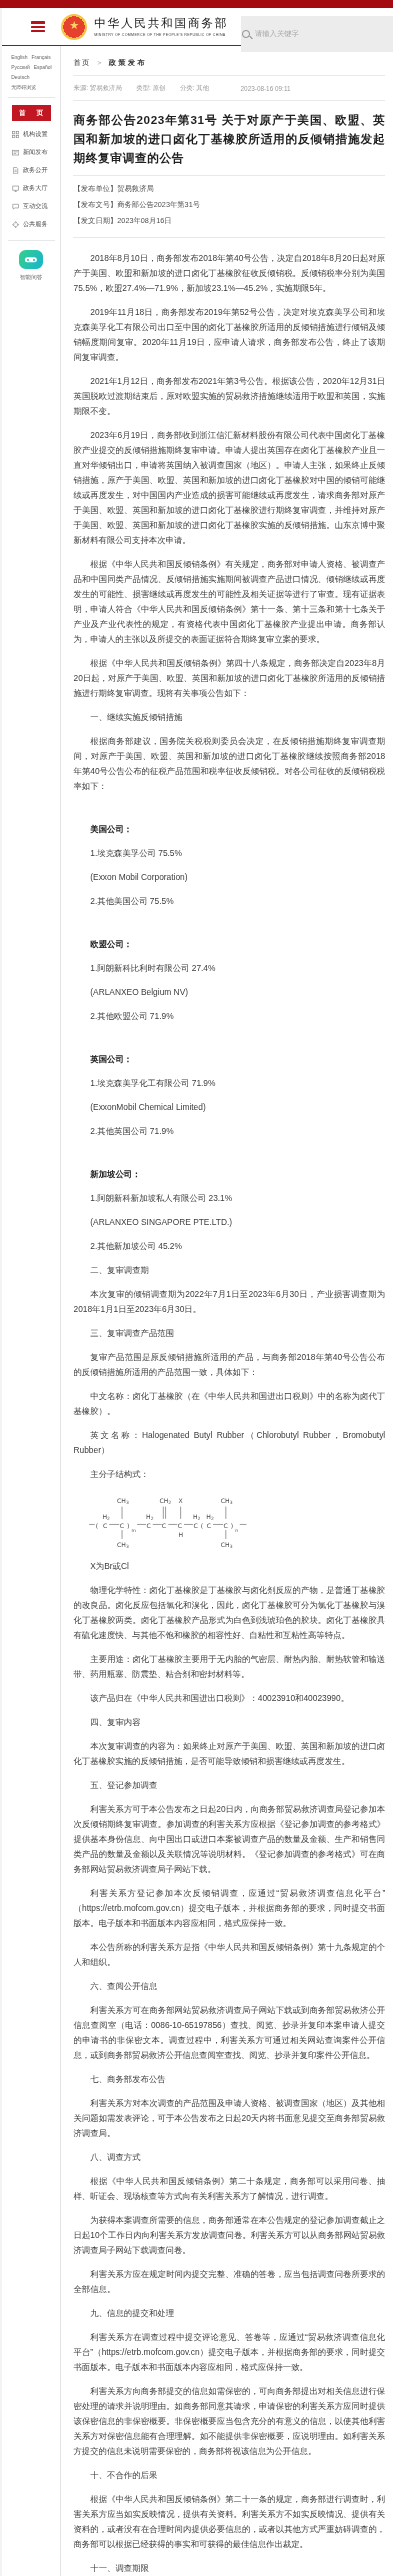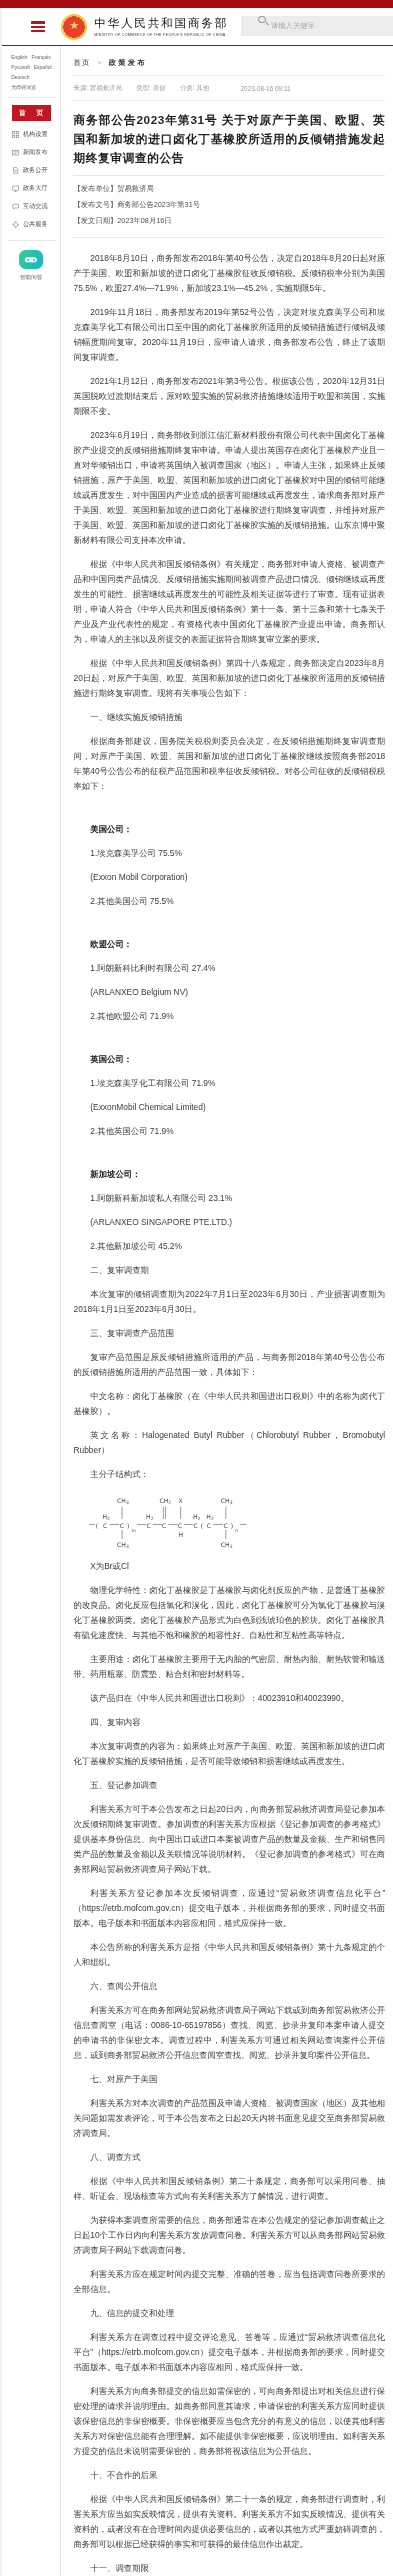--- a/index.html
+++ b/index.html
@@ -10,21 +10,21 @@
   
   .hdr { position:relative; height:38px; background:#fff; border-bottom:1.7px solid #3a3a3a; }
   .burger { position:absolute; left:29px; top:13px; width:13.4px; height:10.6px; display:flex; flex-direction:column; justify-content:space-between; cursor:pointer; }
   .burger span { display:block; height:2.2px; background:#b5121b; border-radius:0.6px; }
   .emblem { position:absolute; left:59px; top:5.6px; width:26px; height:26px; border-radius:50%;
     background:radial-gradient(circle at 50% 50%, #e8402e 0 58%, #f5c445 58% 74%, #e8402e 74% 88%, #f5c445 88% 100%); }
   .emblem .star { position:absolute; left:50%; top:46%; transform:translate(-50%,-50%); color:#f7d463; font-size:11.2px; line-height:1; }
   .brand { position:absolute; left:92px; top:7.8px; }
   .brand-cn { font-size:11.7px; font-weight:normal; color:#141414; letter-spacing:1.7px; }
   .brand-en { font-size:3.6px; color:#3c3c3c; letter-spacing:0.3px; margin-top:2.2px; }
-  .search { position:absolute; left:239px; right:0; top:7.3px; height:20px; background:#ececec; display:flex; padding-left:17px; }
+  .search { position:absolute; left:239px; right:0; top:7.3px; height:36px; background:#ececec; display:flex; align-items:center; padding-left:1px; }
   .search .mag { width:7.8px; height:7.8px; border:1.1px solid #8a8a8a; border-radius:50%; position:relative; margin-right:5px; }
   .search .mag::after { content:""; position:absolute; width:3.9px; height:1.1px; background:#8a8a8a; transform:rotate(45deg); left:6.2px; top:6.7px; }
   .search input { border:0; outline:0; background:transparent; font-size:7.3px; color:#333; width:101px; font-family:inherit; }
   .search input::placeholder { color:#a9a9a9; }
   
   .cols { display:flex; align-items:stretch; }
   .sidebar { width:59px; flex:0 0 59px; border-right:0.6px solid #e4e4e4; padding:7.8px 0 17px; }
   .langs { padding:0 5.6px 0 9px; display:flex; flex-wrap:wrap; column-gap:3.9px; row-gap:3.9px; width:56px; }
   .langs span { font-size:5px; color:#666; cursor:pointer; white-space:nowrap; }
   .side-divider { border-top:0.6px solid #e7e7e7; margin:6.7px 5.6px; }
@@ -322,21 +322,21 @@
           <p class="para">利害关系方可于本公告发布之日起20日内，向商务部贸易救济调查局登记参加本次反倾销期终复审调查。参加调查的利害关系方应根据《登记参加调查的参考格式》提供基本身份信息、向中国出口或进口本案被调查产品的数量及金额、生产和销售同类产品的数量及金额以及关联情况等说明材料。《登记参加调查的参考格式》可在商务部网站贸易救济调查局子网站下载。</p>
 
           <p class="para">利害关系方登记参加本次反倾销调查，应通过“贸易救济调查信息化平台”（https://etrb.mofcom.gov.cn）提交电子版本，并根据商务部的要求，同时提交书面版本。电子版本和书面版本内容应相同，格式应保持一致。</p>
 
           <p class="para">本公告所称的利害关系方是指《中华人民共和国反倾销条例》第十九条规定的个人和组织。</p>
 
           <p class="para">六、查阅公开信息</p>
 
           <p class="para">利害关系方可在商务部网站贸易救济调查局子网站下载或到商务部贸易救济公开信息查阅室（电话：0086-10-65197856）查找、阅览、抄录并复印本案申请人提交的申请书的非保密文本。调查过程中，利害关系方可通过相关网站查询案件公开信息，或到商务部贸易救济公开信息查阅室查找、阅览、抄录并复印案件公开信息。</p>
 
-          <p class="para">七、对原产于美国</p>
+          <p class="para">七、商务部发布公告</p>
 
           <p class="para">利害关系方对本次调查的产品范围及申请人资格、被调查国家（地区）及其他相关问题如需发表评论，可于本公告发布之日起20天内将书面意见提交至商务部贸易救济调查局。</p>
 
           <p class="para">八、调查方式</p>
 
           <p class="para">根据《中华人民共和国反倾销条例》第二十条规定，商务部可以采用问卷、抽样、听证会、现场核查等方式向有关利害关系方了解情况，进行调查。</p>
 
           <p class="para">为获得本案调查所需要的信息，商务部通常在本公告规定的登记参加调查截止之日起10个工作日内向利害关系方发放调查问卷。利害关系方可以从商务部网站贸易救济调查局子网站下载调查问卷。</p>
 
           <p class="para">利害关系方应在规定时间内提交完整、准确的答卷，应当包括调查问卷所要求的全部信息。</p>

